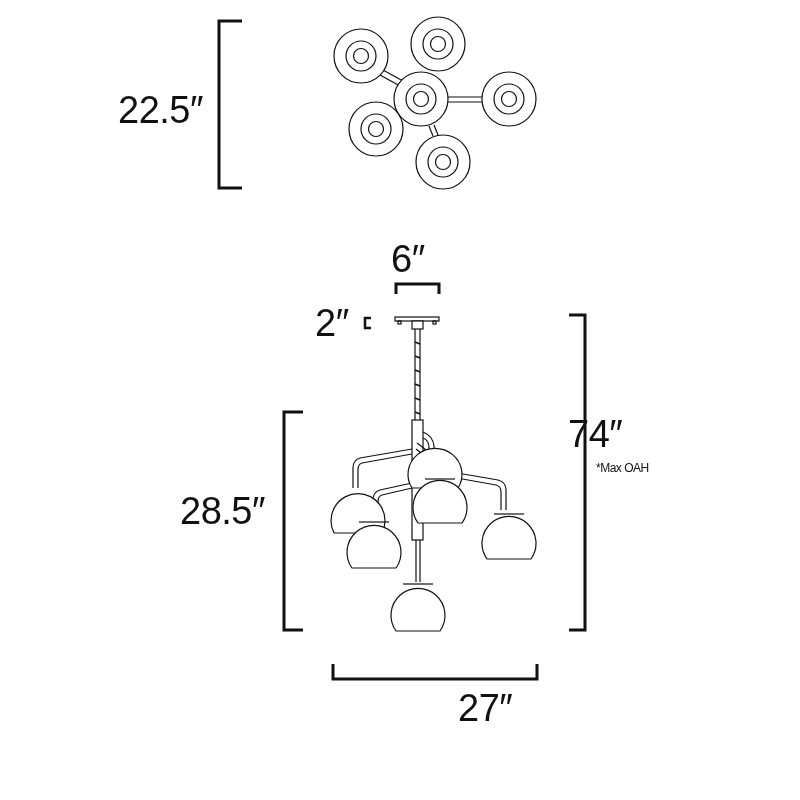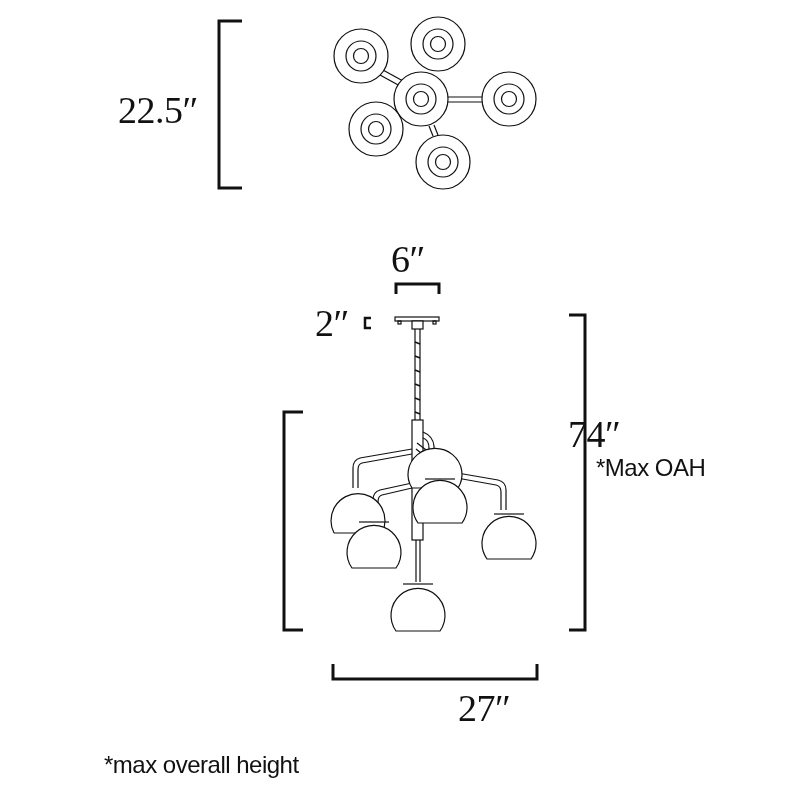--- a/index.html
+++ b/index.html
@@ -1,20 +1,20 @@
 <!DOCTYPE html>
 <html><head>
   <meta charset="utf-8">
   <style>
     html, body { margin: 0; padding: 0; background: #ffffff; }
     #canvas { position: relative; width: 800px; height: 800px; background: #fff; overflow: hidden; }
     svg { position: absolute; left: 0; top: 0; }
     .lbl { position: absolute; font-family: "Liberation Sans", sans-serif; color: #111; white-space: nowrap; letter-spacing: -0.5px; }
-    .big { font-size: 38px; line-height: 38px; font-family: Liberation Serif, serif; }
-    .small { font-size: 24px; line-height: 18px; }
+    .big { font-size: 38px; line-height: 38px; }
+    .small { font-size: 12px; line-height: 18px; }
   </style>
 </head>
 <body>
 
 <div id="canvas">
 
   <svg width="800" height="800" viewBox="0 0 800 800" fill="none" stroke="#111" stroke-linecap="butt">
 
     <path d="M242 21 H219 V188 H242" stroke-width="3"></path>
 
@@ -129,15 +129,15 @@
           <line x1="403" y1="584" x2="433" y2="584"></line>
         </g>
     </g>
   </svg>
 
   <div class="lbl big" style="left:118px; top:91px;">22.5″</div>
   <div class="lbl big" style="left:391px; top:240px;">6″</div>
   <div class="lbl big" style="left:315px; top:304px;">2″</div>
   <div class="lbl big" style="left:568px; top:415px;">74″</div>
   <div class="lbl small" style="left:596px; top:459px;">*Max OAH</div>
+  <div class="lbl big" style="left:180px; top:492px;">28.5″</div>
   <div class="lbl big" style="left:410px; top:689px;margin-left:48px;">27″</div>
-  <div class="lbl small" style="left:104px; top:756px;">*max overall height</div>
 </div>
 
 </body></html>

